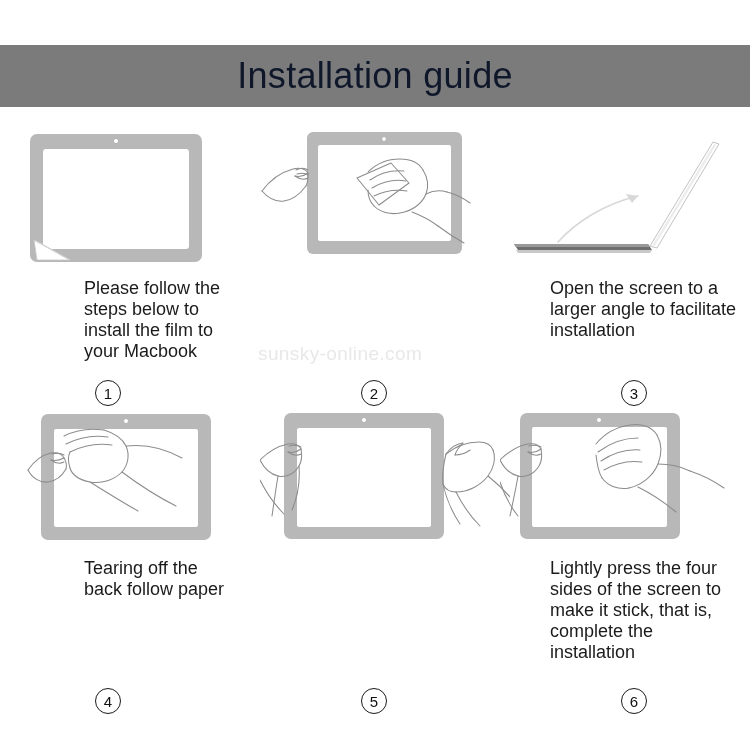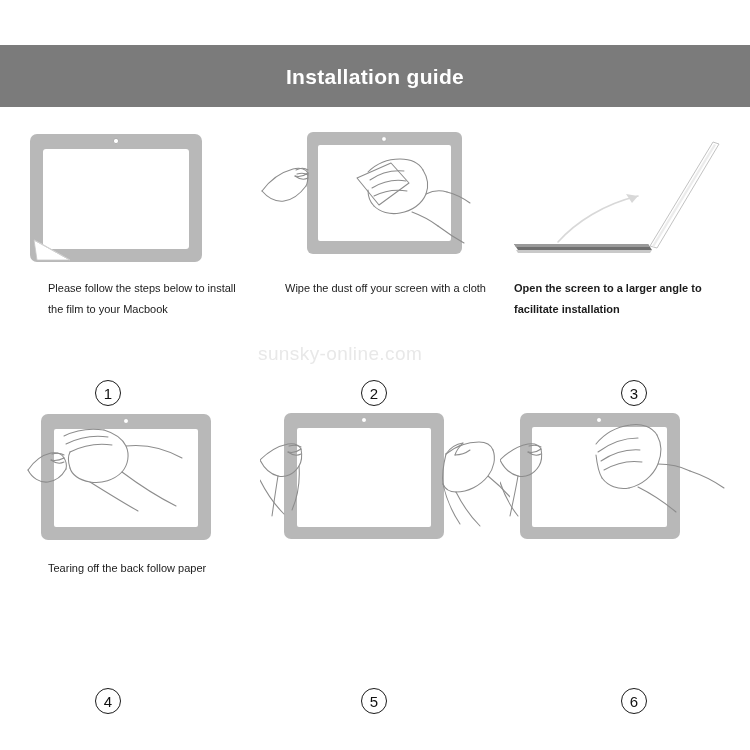--- a/index.html
+++ b/index.html
@@ -12,21 +12,21 @@
   }
   #page{position:relative;width:750px;height:750px;}
 
   
   .header-bar{
     position:absolute;left:0;top:45px;width:750px;height:62px;
     background:#7b7b7b;
     display:flex;align-items:center;justify-content:center;
   }
   .header-title{
-    color:#ffffff;font-size:21px;font-weight:700;letter-spacing:.3px;
+    color:#0f172a;font-size:36px;font-weight:400;letter-spacing:.3px;
     line-height:1;
   }
 
   
   .watermark{
     position:absolute;left:258px;top:343px;
     font-size:19px;color:#e8e8e8;letter-spacing:.4px;
     white-space:nowrap;pointer-events:none;z-index:5;
   }
   .step{
@@ -36,40 +36,41 @@
   }
 
   .art{
     position:relative;
     height:140px;
     width:250px;
   }
   .art svg{display:block;}
 
   .caption{
-    font-size:11px;
+    font-size:18px;
     line-height:21px;
     color:#1b1b1b;
     margin-top:10px;
+    margin-left:36px;
   }
   .num-wrap{
     position:absolute;
     width:250px;
     display:flex;justify-content:center;
   }
   .num{
     width:26px;height:26px;border:1.4px solid #1b1b1b;border-radius:50%;
     display:flex;align-items:center;justify-content:center;
     font-size:15px;color:#111;line-height:1;box-sizing:border-box;
   }
 
   
   .c1 .caption{padding-left:48px;padding-right:12px;}
   .c2 .caption{padding-left:35px;padding-right:8px;}
-  .c3 .caption{padding-left:14px;padding-right:12px;font-weight:bold;}
+  .c3 .caption{padding-left:14px;padding-right:12px;}
 
   .c1 .art{padding-left:26px;}
   .c2 .art{padding-left:10px;}
   .c3 .art{padding-left:0px;}
 
   
   .r1 .num-wrap{top:252px;}
   .r2 .num-wrap{top:252px;}
 
   .r1.c1 .num-wrap{left:-17px;}
@@ -143,21 +144,20 @@
               <path d="M114 68 C124 63 135 61 147 63"></path>
               <path d="M163 42 C168 50 169 58 166 66 C162 76 152 83 140 85 C130 87 120 84 114 78"></path>
               <path d="M114 78 C110 74 108 68 108 62"></path>
               <path d="M166 66 C172 63 180 62 187 64"></path>
               <path d="M152 84 C160 87 170 92 178 98"></path>
               <path d="M187 64 C195 66 203 70 210 75"></path>
               <path d="M178 98 C186 104 195 110 204 115"></path>
             </g>
           </svg>
         </div>
-        <div class="caption">Wipe the dust off your screen with a cloth</div>
         <div class="num-wrap">
           <div class="num">2</div>
         </div>
       </div>
 
       <div class="step r1 c3">
         <div class="art">
           <svg width="250" height="140" viewBox="0 0 250 140" xmlns="http://www.w3.org/2000/svg">
 
             <path d="M14 116 L148 116 L152 122 L18 122 Z" fill="#6f6f6f"></path>
@@ -281,20 +281,21 @@
               <path d="M104 62 C116 55 128 52 142 54"></path>
               <path d="M157 27 C162 36 162 46 158 56 C153 68 142 77 129 80"></path>
               <path d="M129 80 C118 82 108 78 102 70"></path>
               <path d="M102 70 C99 65 97 56 96 47"></path>
               <path d="M158 56 C168 56 180 58 190 63"></path>
               <path d="M138 79 C150 85 164 94 176 104"></path>
               <path d="M190 63 C202 67 214 73 224 80"></path>
             </g>
           </svg>
         </div>
+        <div class="caption">Lightly press the four sides of the screen to make it stick, that is, complete the installation</div>
         <div class="num-wrap">
           <div class="num">6</div>
         </div>
       </div>
 
     </div>
   </div>
 
 </div>
 

